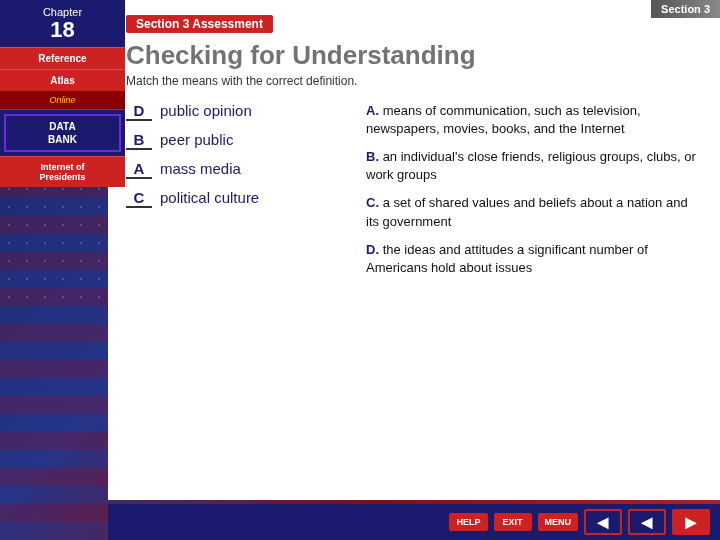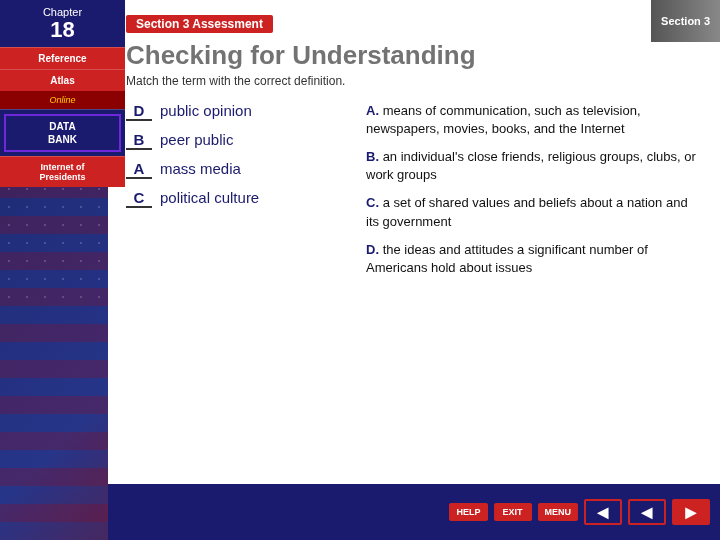--- a/index.html
+++ b/index.html
@@ -141,21 +141,21 @@
 
     
     .section-header-top {
       position: absolute;
       top: 0;
       right: 0;
       background: linear-gradient(90deg, #555, #888);
       color: white;
       font-size: 11px;
       font-weight: bold;
-      padding: 15px 10px;
+      padding: 3px 10px;
       z-index: 20;
     }
 
     
     .section-banner {
       display: inline-block;
       background: #cc2222;
       color: white;
       font-size: 12px;
       font-weight: bold;
@@ -229,21 +229,21 @@
       font-weight: bold;
       color: #1a1a6e;
     }
 
     
     .bottom-nav {
       position: absolute;
       bottom: 0;
       left: 108px;
       right: 0;
-      height: 56px;
+      height: 36px;
       background: #1a1a6e;
       display: flex;
       align-items: center;
       justify-content: flex-end;
       padding: 0 10px;
       gap: 6px;
       z-index: 10;
     }
 
     .nav-btn {
@@ -298,21 +298,21 @@
   </div>
   <div class="sidebar-item gallery">
     <div>Internet of</div>
     <div>Presidents</div>
   </div>
 </div>
 
 <div class="main-content">
   <div class="section-banner">Section 3 Assessment</div>
   <div class="page-title">Checking for Understanding</div>
-  <div class="subtitle">Match the term with the correct definition.</div>
+  <div class="subtitle">Match the means with the correct definition.</div>
 
   <div class="columns">
 
     <div class="left-col">
       <div class="match-row">
         <span class="match-letter">D</span>
         <span class="match-term">public opinion</span>
       </div>
       <div class="match-row">
         <span class="match-letter">B</span>

